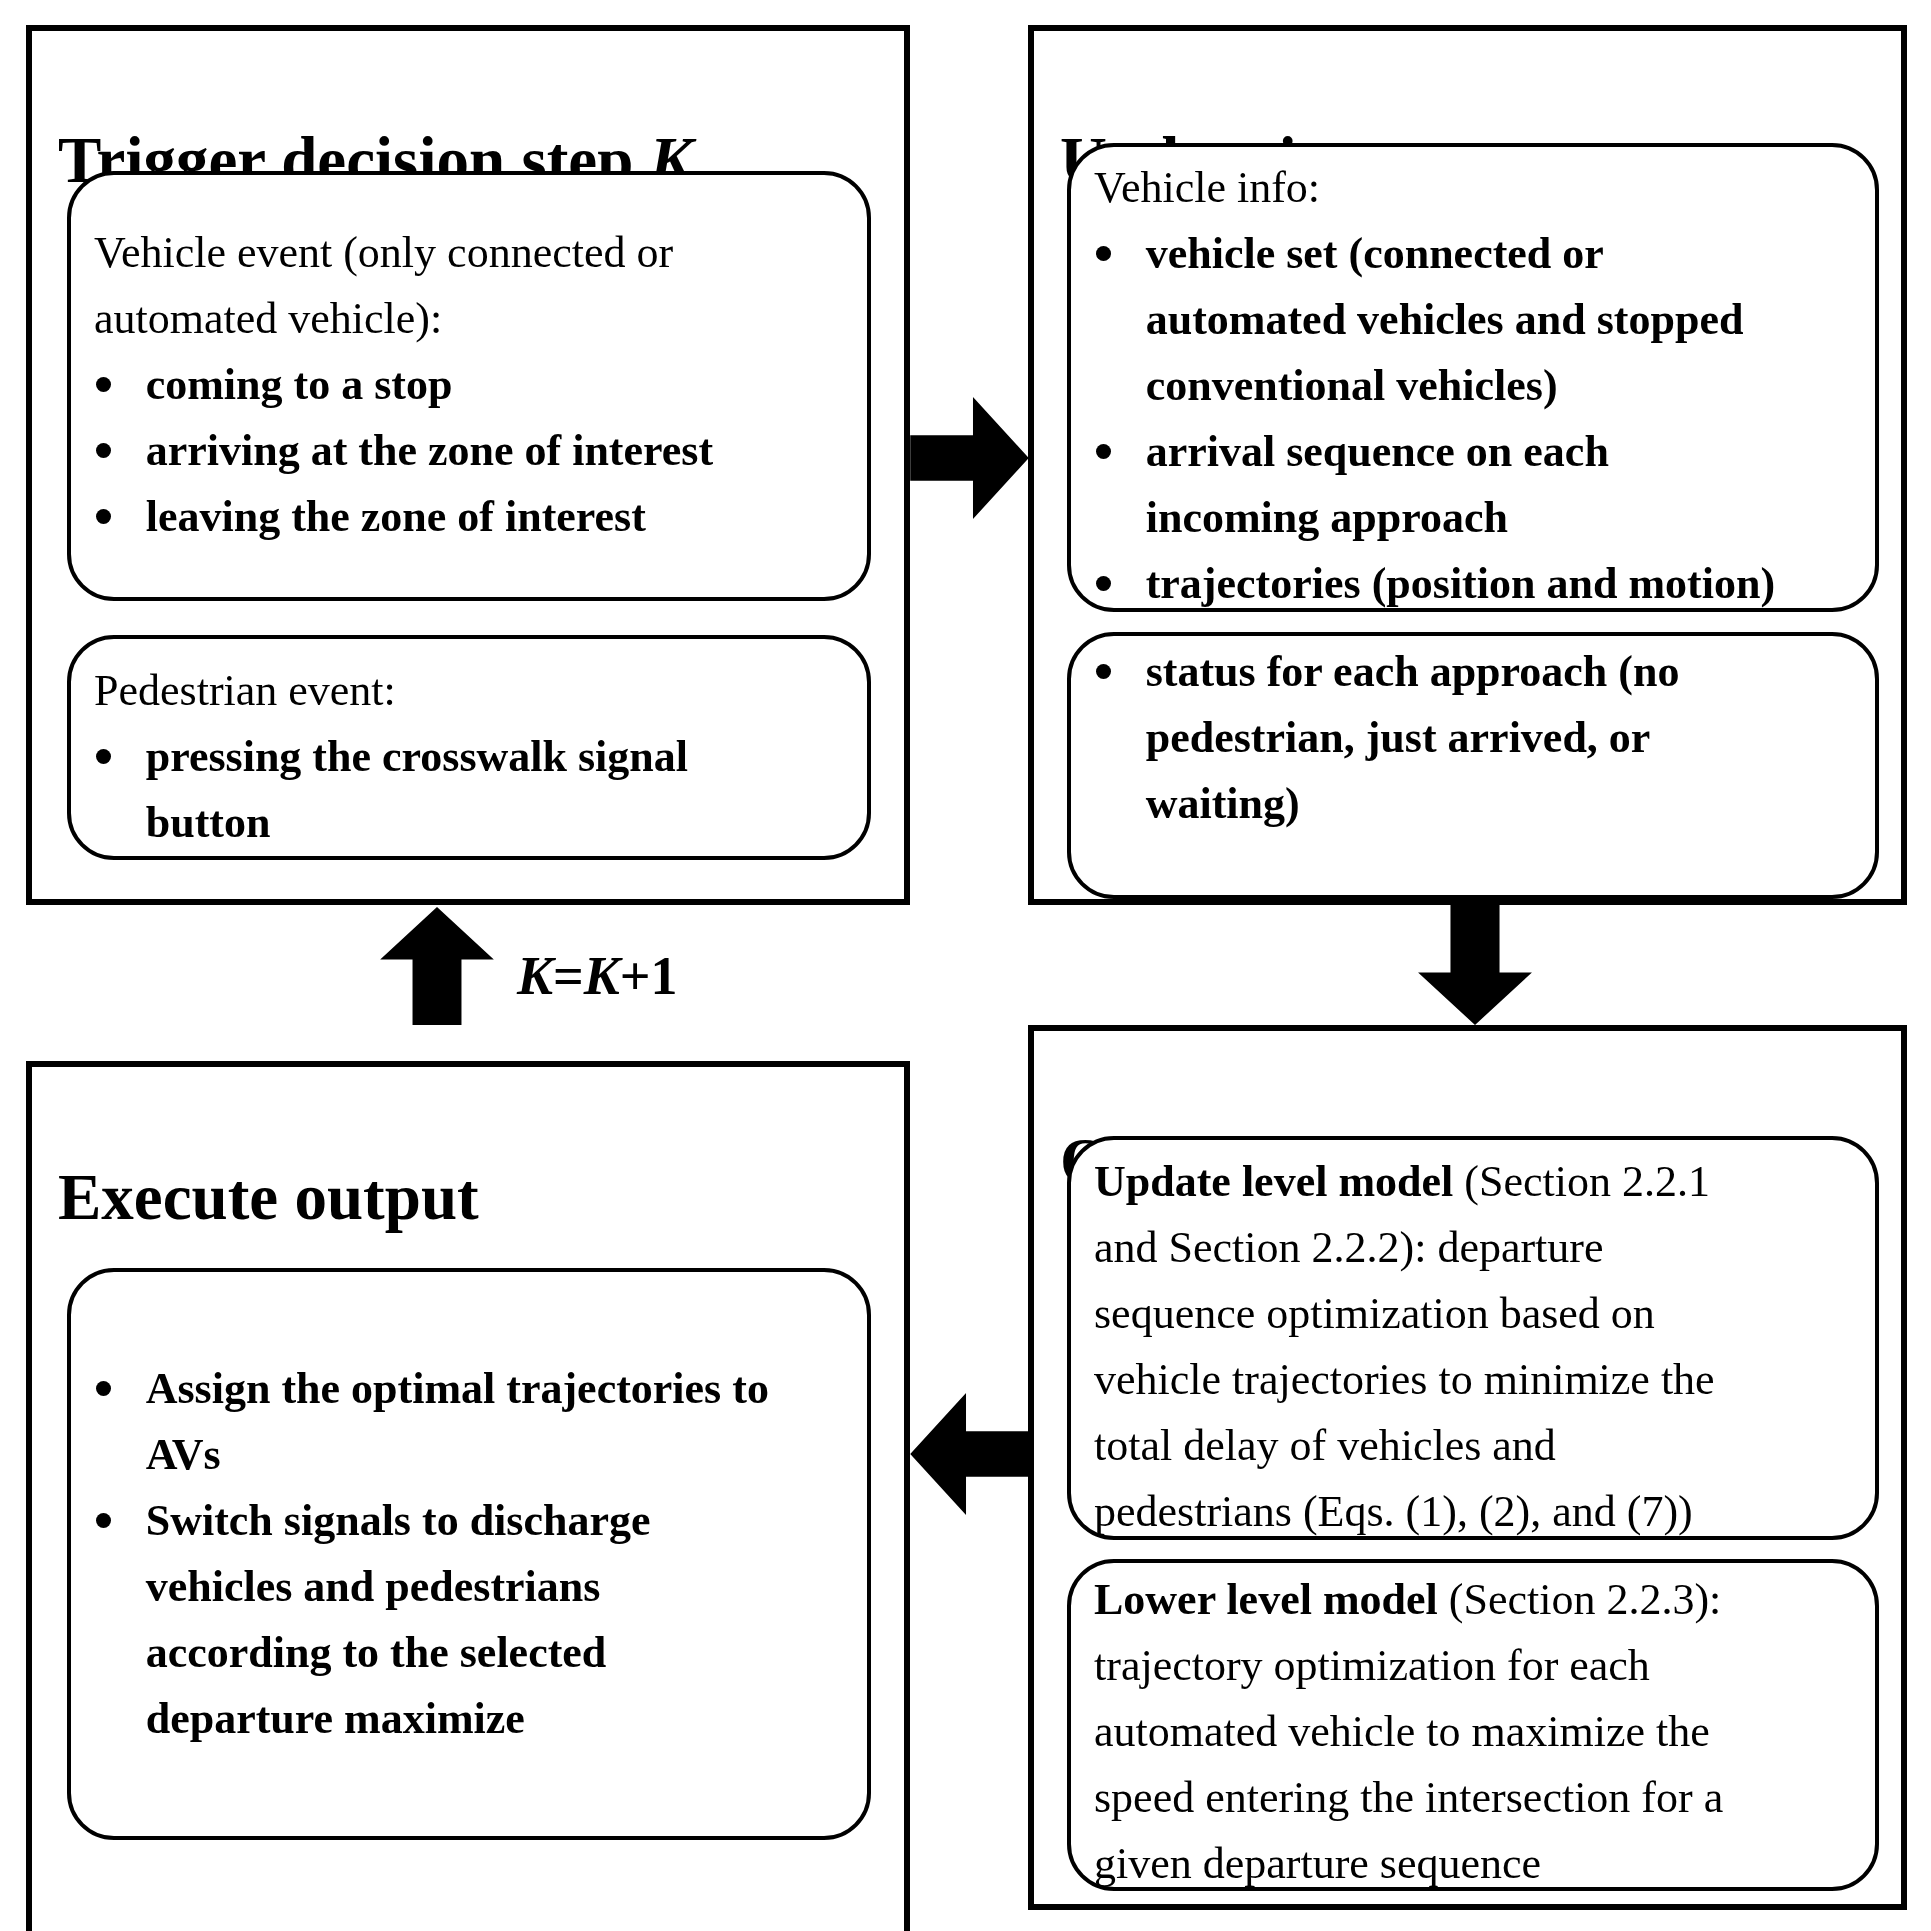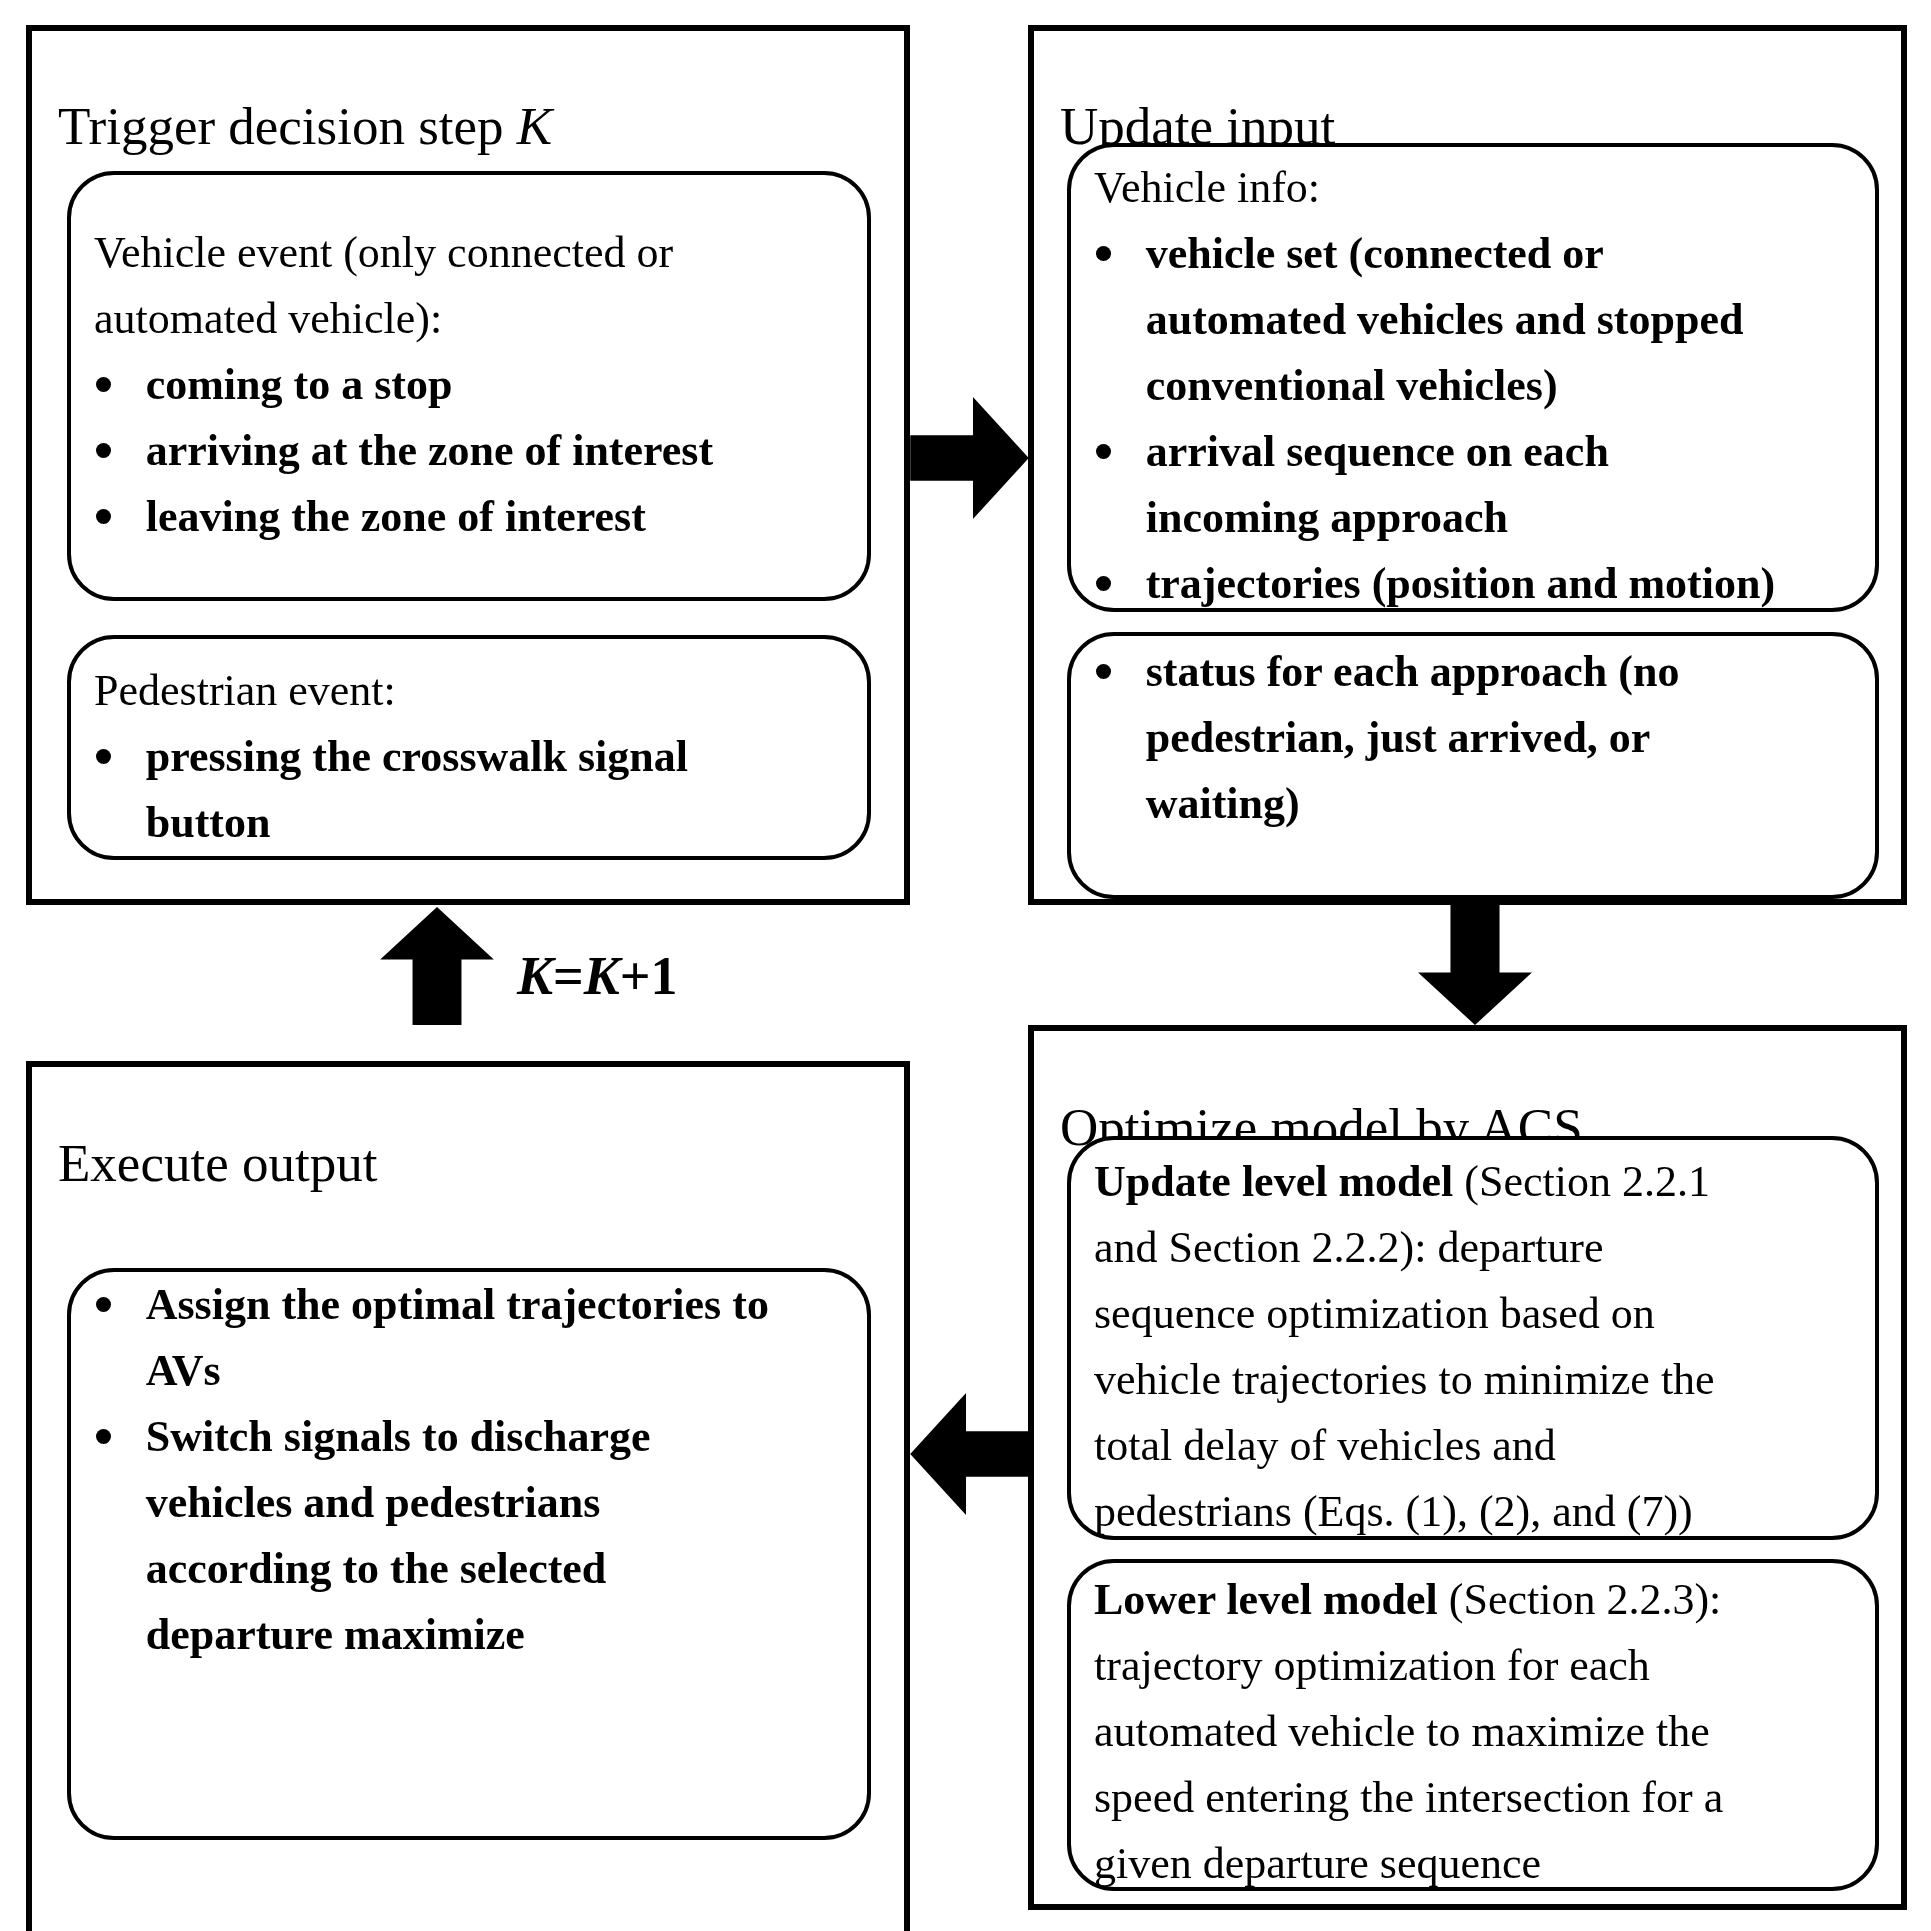--- a/index.html
+++ b/index.html
@@ -17,22 +17,22 @@
     border:6.1px solid #000000;
     box-sizing:border-box;
     background:#ffffff;
   }
   #box-tl{left:26px;top:24.5px;width:884px;height:880px;}
   #box-tr{left:1028px;top:24.5px;width:879px;height:880px;}
   #box-bl{left:26px;top:1025px;width:884px;height:885px;margin-top:36px;}
   #box-br{left:1028px;top:1025px;width:879px;height:885px;}
 
   .title{
-    position:absolute;left:26px;top:23px;
-    font-size:53px;font-weight:normal;line-height:1.12;
+    position:absolute;left:26px;top:40px;
+    font-size:65px;font-weight:bold;line-height:1.12;
     white-space:pre;
   }
   .it{font-style:italic;}
 
   
   .ibox{
     position:absolute;
     border:4.4px solid #000000;
     border-radius:47px;
     box-sizing:border-box;
@@ -41,21 +41,21 @@
     font-size:44px;line-height:66px;
   }
   #box-tl .p1{left:35px;top:140px;width:804px;height:430px;padding-top:45px;padding-right:23px;}
   #box-tl .p2{left:35px;top:604px;width:804px;height:225px;padding-top:19px;padding-right:12.2px;}
   #box-tr .p1{left:33px;top:112px;width:812px;height:469px;padding-top:8.7px;}
   #box-tr .p2{left:33px;top:601px;width:812px;height:267px;padding-top:3.5px;}
   #box-br .p1{left:33px;top:105px;width:812px;height:404px;padding-top:8.7px;}
   #box-br .p2{left:33px;top:528px;width:812px;height:332px;padding-top:3.5px;}
   #box-bl .p1{
     left:35px;top:201px;width:804px;height:572px;padding-right:15px;
-    display:flex;flex-direction:column;
+    display:flex;flex-direction:column;justify-content:center;
   }
 
   .txt{white-space:pre;}
   .b{font-weight:bold;}
 
   
   .li{display:flex;font-weight:bold;}
   .dot{
     flex:none;width:15px;height:15px;border-radius:50%;
     background:#000000;margin:25px 35px 0 1.7px;

